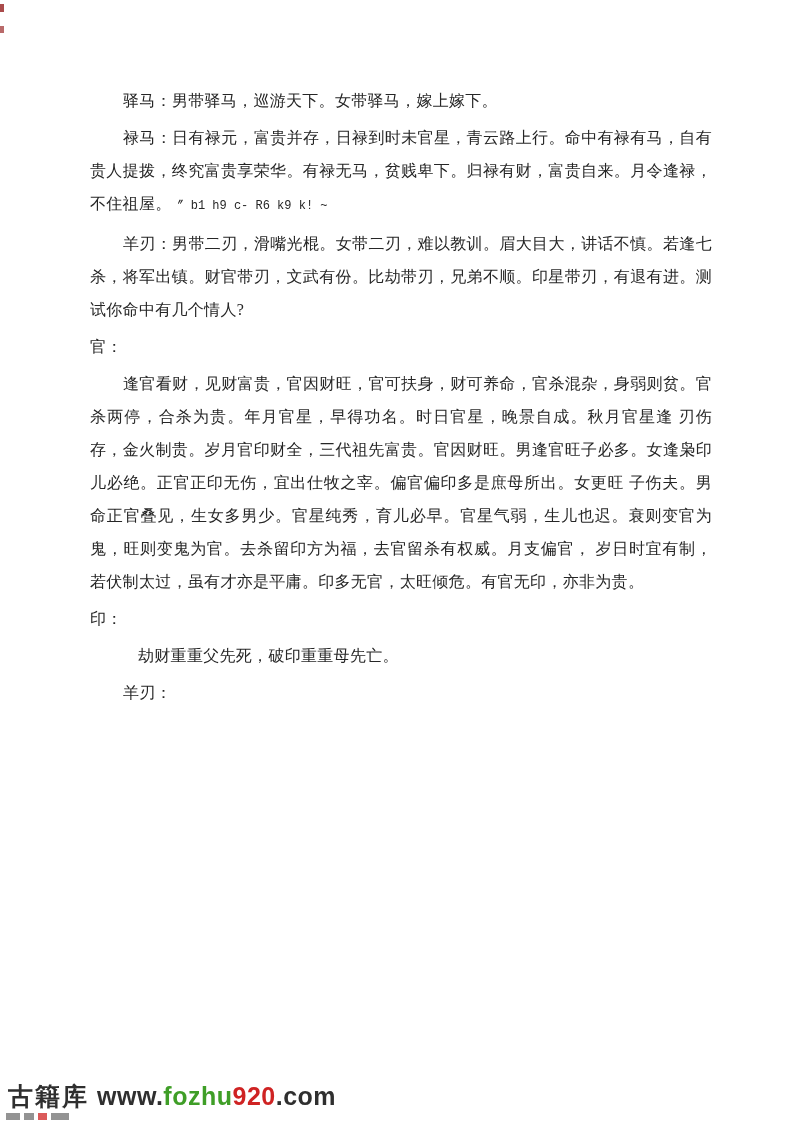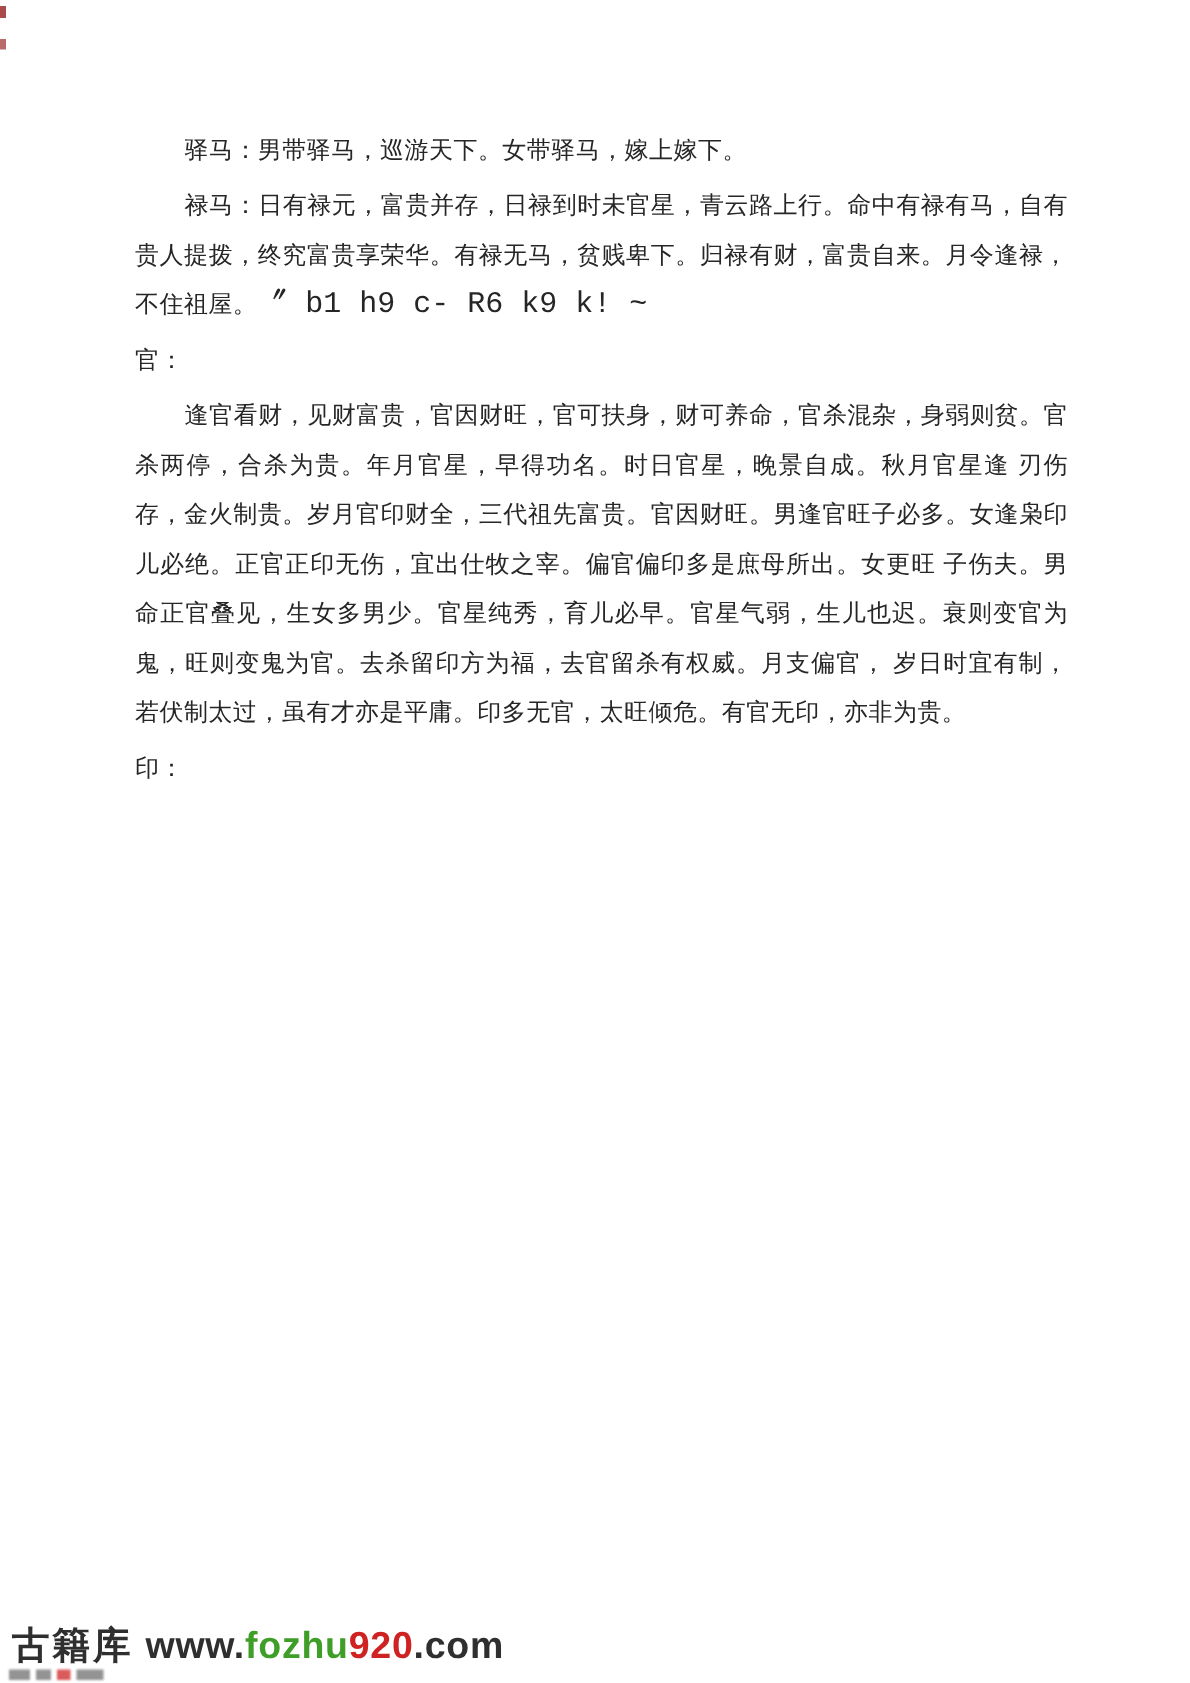--- a/index.html
+++ b/index.html
@@ -25,21 +25,21 @@
     text-justify: inter-ideograph;
     letter-spacing: 0.3px;
   }
   .content p { margin: 0 0 4px 0; }
   .i0   { text-indent: 0; }
   .i2   { text-indent: 33px; }
   .i3   { text-indent: 48px; }
   .i325 { text-indent: 52px; }
   .mono {
     font-family: "Liberation Mono", "DejaVu Sans Mono", monospace;
-    font-size: 20px;
+    font-size: 12px;
     letter-spacing: 0;
   }
   
   .edge-mark {
     position: absolute; left: 0; width: 4px; height: 8px;
     opacity: 0.85;
   }
   .edge-mark.m1 { top: 4px; }
   .edge-mark.m2 { top: 26px; height: 7px; opacity: 0.7; }
   
@@ -73,23 +73,26 @@
 <body>
 
 <div class="page">
 
   <div class="edge-mark m1" style="background: rgb(155, 43, 43);"></div>
   <div class="edge-mark m2" style="background: rgb(155, 43, 43);"></div>
 
   <div class="content" style="color: rgb(38, 38, 38);">
     <p class="i2"><span>驿马：男带驿马，巡游天下。女带驿马，嫁上嫁下。</span></p>
     <p class="i2"><span>禄马：日有禄元，富贵并存，日禄到时未官星，青云路上行。命中有禄有马，自有贵人提拨，终究富贵享荣华。有禄无马，贫贱卑下。归禄有财，富贵自来。月令逢禄，不住祖屋。</span><span class="mono">〞 b1 h9 c- R6 k9 k! ~</span></p>
+    <p class="i2"><span>羊刃：男带二刃，滑嘴光棍。女带二刃，难以教训。眉大目大，讲话不慎。若逢七杀，将军出镇。财官带刃，文武有份。比劫带刃，兄弟不顺。印星带刃，有退有进。测试你命中有几个情人?</span></p>
     <p class="i0"><span>官：</span></p>
     <p class="i2"><span>逢官看财，见财富贵，官因财旺，官可扶身，财可养命，官杀混杂，身弱则贫。官杀两停，合杀为贵。年月官星，早得功名。时日官星，晚景自成。秋月官星逢 刃伤存，金火制贵。岁月官印财全，三代祖先富贵。官因财旺。男逢官旺子必多。女逢枭印儿必绝。正官正印无伤，宜出仕牧之宰。偏官偏印多是庶母所出。女更旺 子伤夫。男命正官叠见，生女多男少。官星纯秀，育儿必早。官星气弱，生儿也迟。衰则变官为鬼，旺则变鬼为官。去杀留印方为福，去官留杀有权威。月支偏官， 岁日时宜有制，若伏制太过，虽有才亦是平庸。印多无官，太旺倾危。有官无印，亦非为贵。</span></p>
     <p class="i0"><span>印：</span></p>
+    <p class="i3"><span>劫财重重父先死，破印重重母先亡。</span></p>
+    <p class="i2"><span>羊刃：</span></p>
   </div>
 
   <div class="footer" style="color: rgb(47, 47, 47);">
     <span class="cjk">古籍库</span><span>www.</span><span style="color: rgb(63, 158, 39);">fozhu</span><span style="color: rgb(207, 35, 35);">920</span><span>.com</span>
   </div>
 
   <div class="footer-cut">
     <span class="fc-g1" style="background: rgb(111, 111, 111);"></span><span class="fc-g2" style="background: rgb(111, 111, 111);"></span><span class="fc-r" style="background: rgb(207, 35, 35);"></span><span class="fc-g3" style="background: rgb(111, 111, 111);"></span>
   </div>
 

